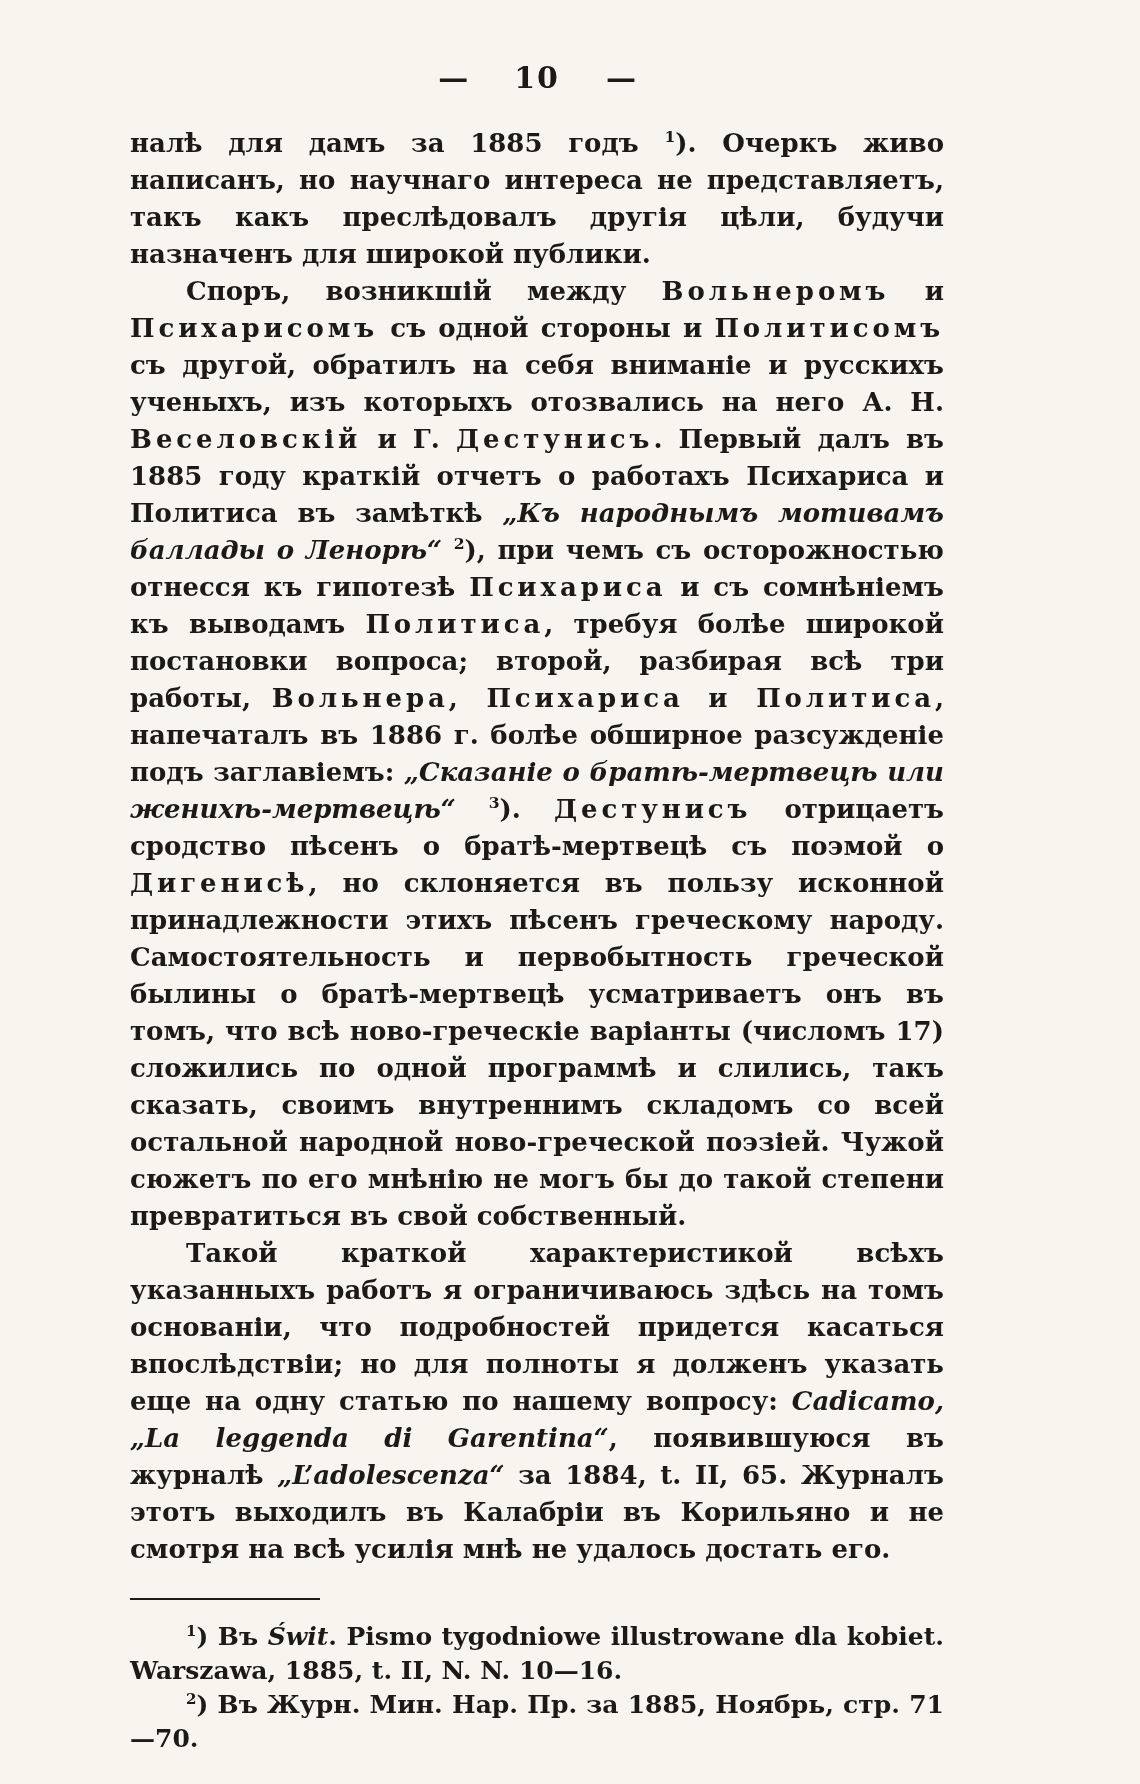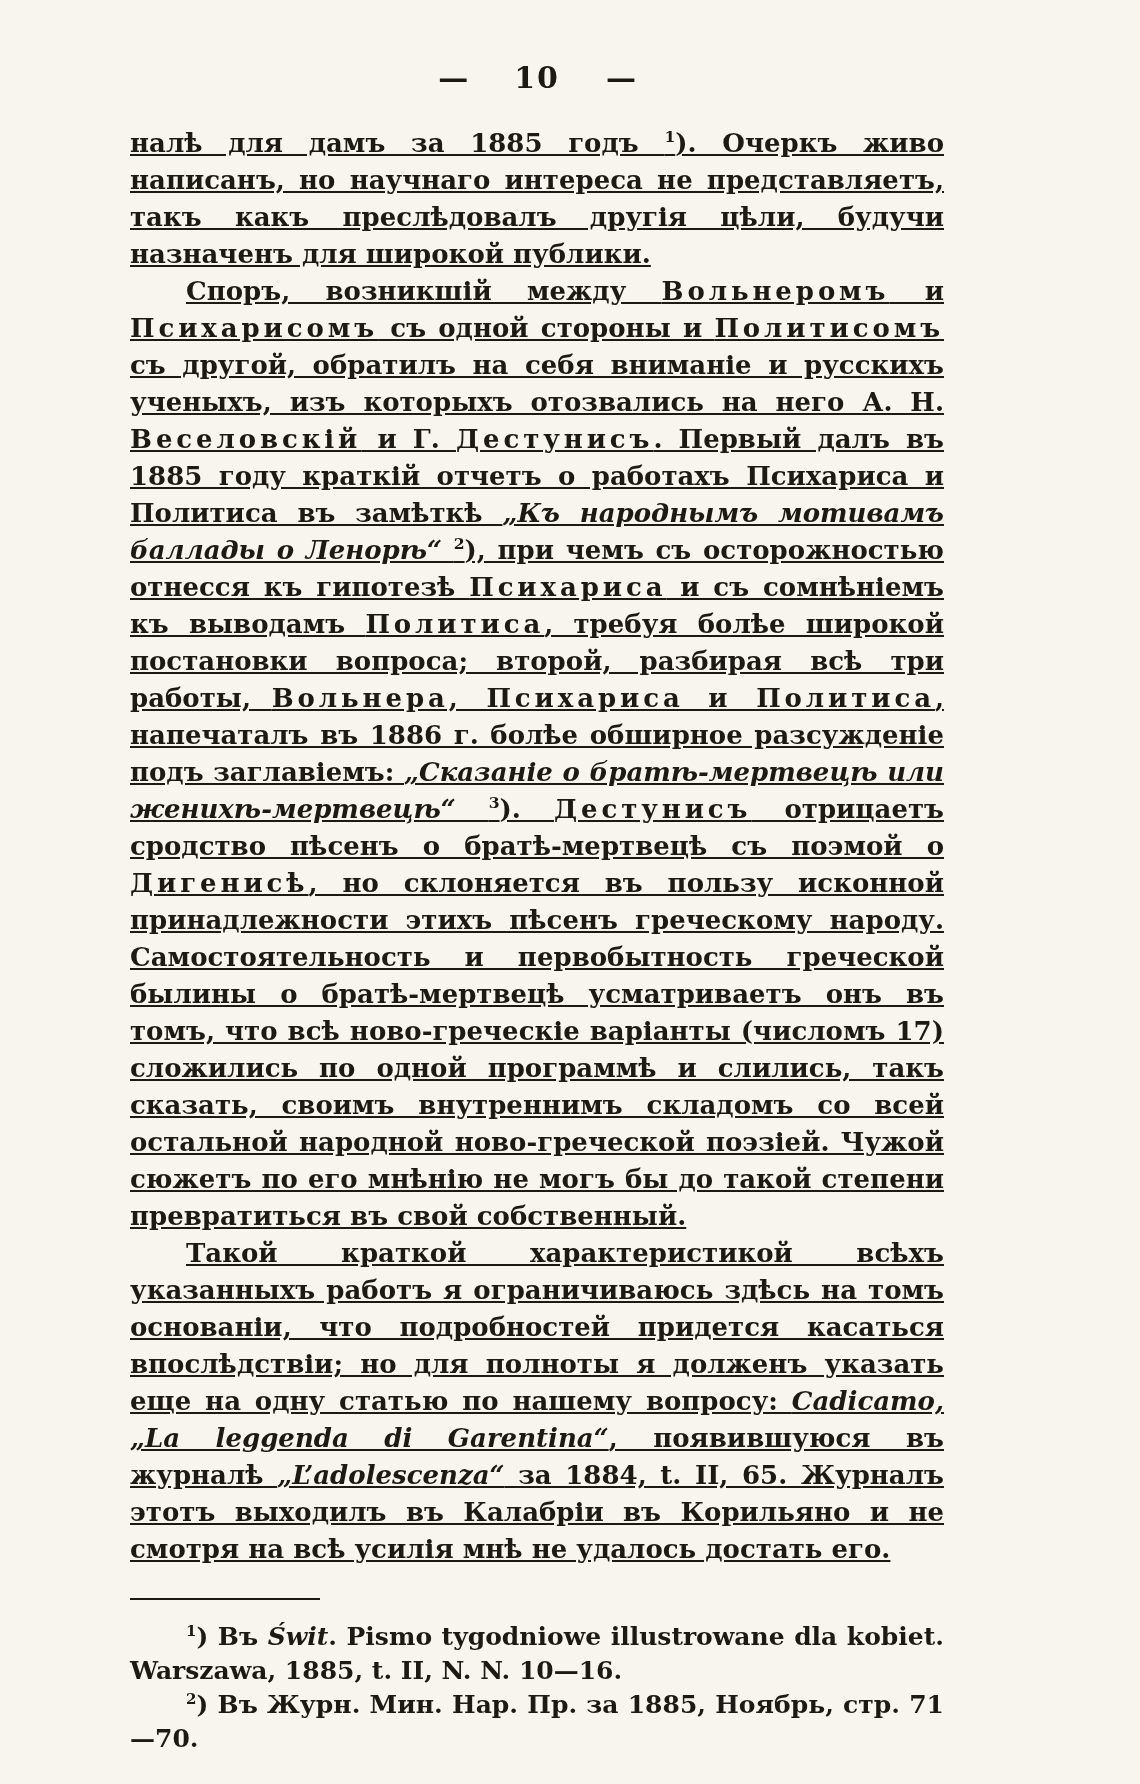--- a/index.html
+++ b/index.html
@@ -22,21 +22,20 @@
     align-items: center;
     gap: 46px;
     font-size: 30px;
     margin-bottom: 30px;
   }
   .page-num { letter-spacing: 2px; text-align: center; }
   .body-text {
     font-size: 26px;
     line-height: 37px;
     text-align: justify;
-    text-decoration: underline;
   }
   p.para { margin: 0; }
   p.indent { text-indent: 56px; }
   .italic { font-style: italic; }
   .spaced { letter-spacing: 0.15em; }
   sup { font-size: 0.6em; line-height: 0; vertical-align: super; }
   .footnote-rule {
     width: 190px;
     height: 2px;
     background: var(--ink, #1d1a16);

